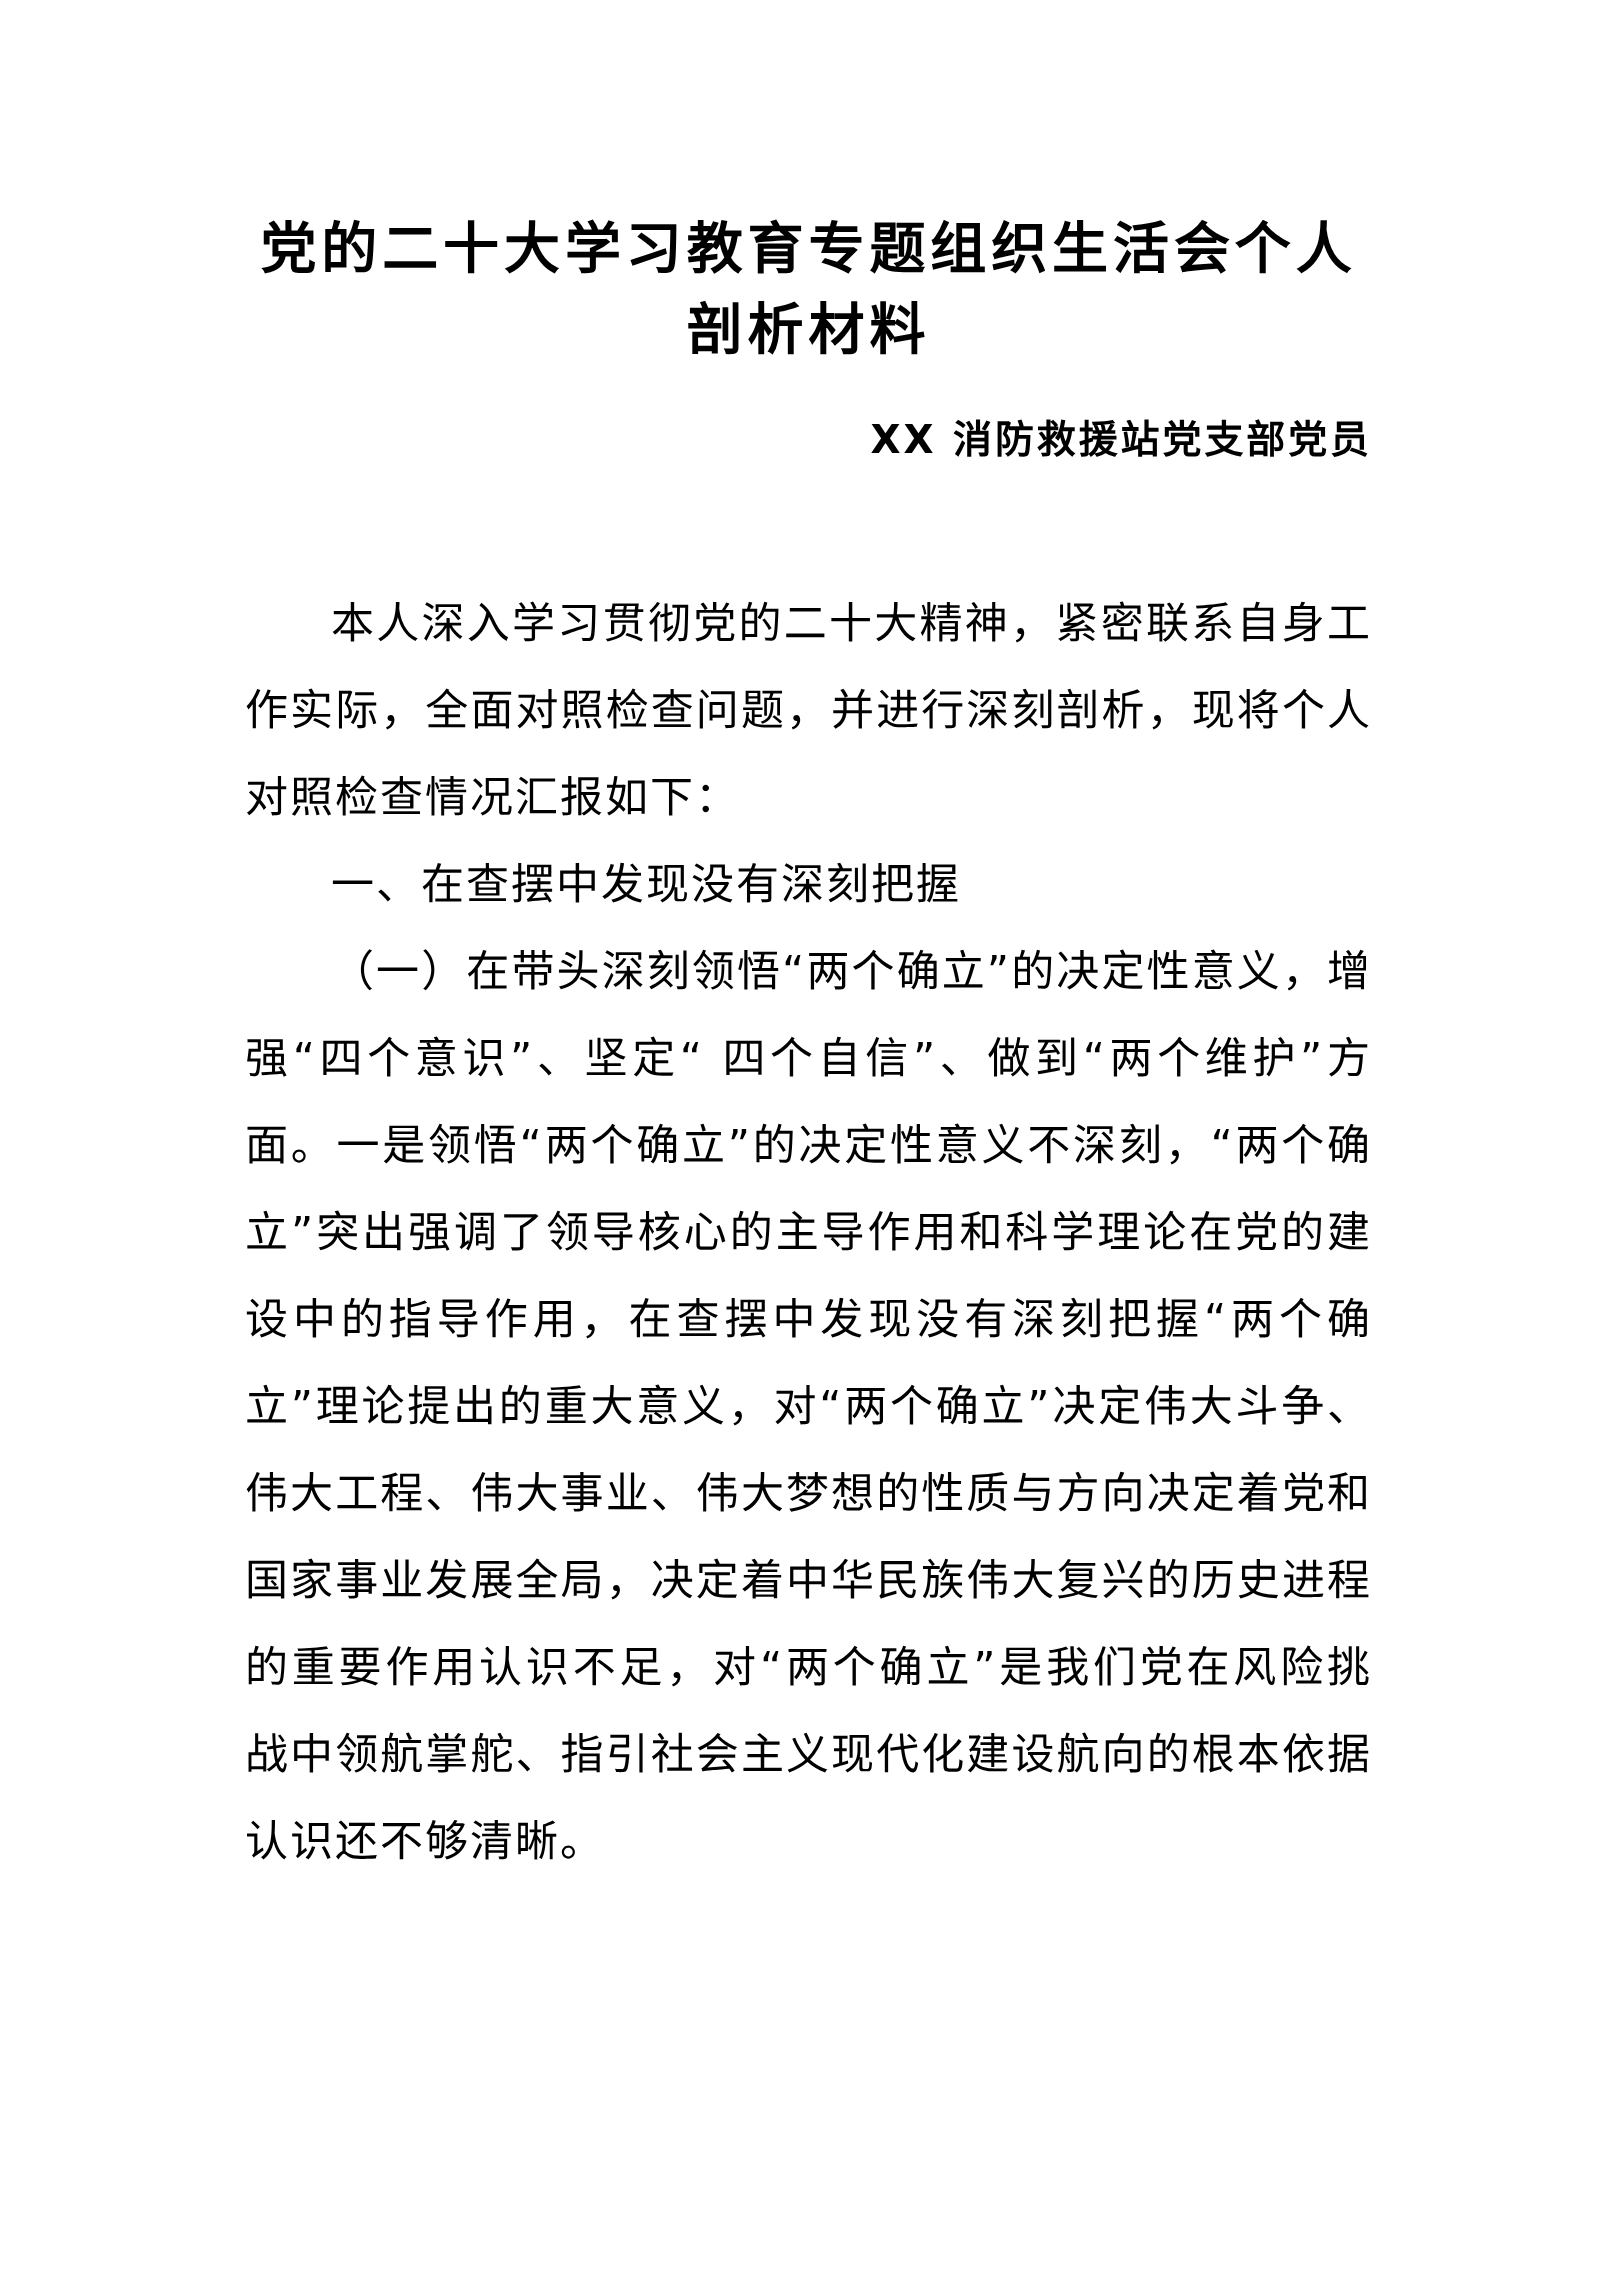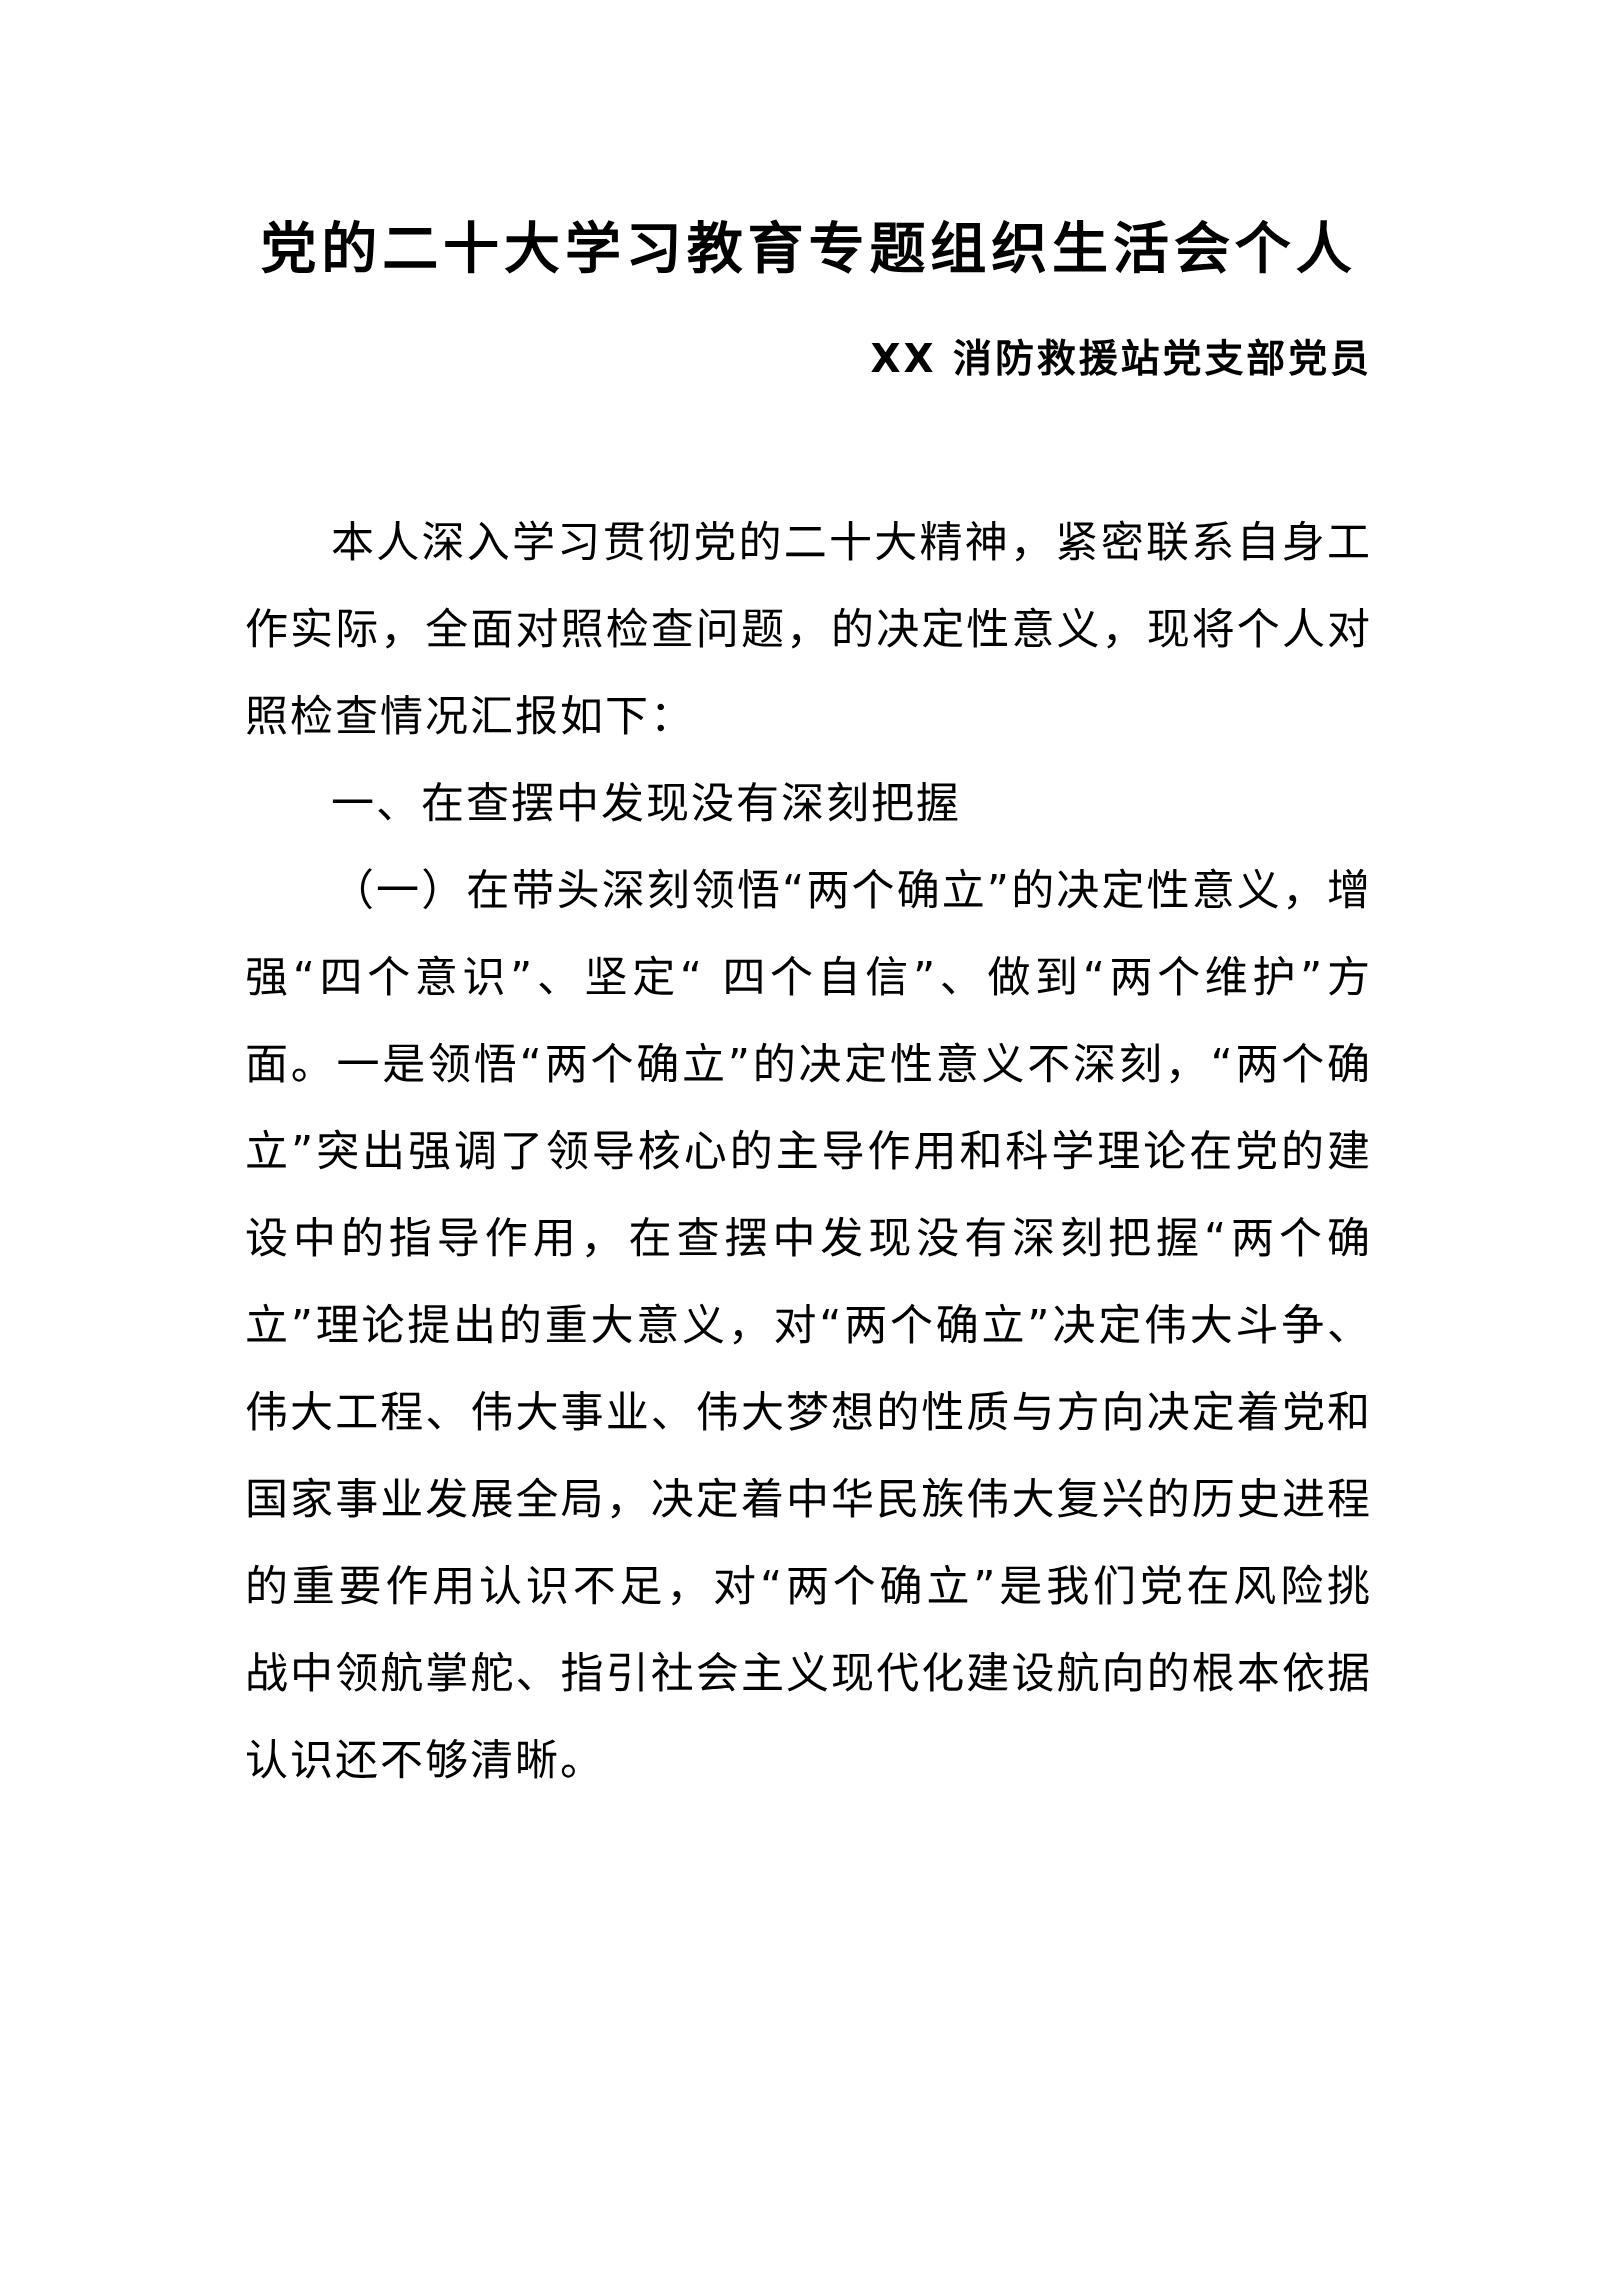--- a/index.html
+++ b/index.html
@@ -57,25 +57,26 @@
   }
 </style>
 </head>
 <body>
 
 <div class="page">
   <div class="content">
 
     <h1 class="doc-title">
       <span class="title-line">党的二十大学习教育专题组织生活会个人</span>
+      <span class="title-line">剖析材料</span>
     </h1>
 
     <h2 class="doc-subtitle">XX 消防救援站党支部党员</h2>
 
     <div class="doc-body">
-      <p>本人深入学习贯彻党的二十大精神，紧密联系自身工作实际，全面对照检查问题，的决定性意义，现将个人对照检查情况汇报如下：</p>
+      <p>本人深入学习贯彻党的二十大精神，紧密联系自身工作实际，全面对照检查问题，并进行深刻剖析，现将个人对照检查情况汇报如下：</p>
       <p>一、在查摆中发现没有深刻把握</p>
       <p>（一）在带头深刻领悟“两个确立”的决定性意义，增强“四个意识”、坚定“ 四个自信”、做到“两个维护”方面。一是领悟“两个确立”的决定性意义不深刻，“两个确立”突出强调了领导核心的主导作用和科学理论在党的建设中的指导作用，在查摆中发现没有深刻把握“两个确立”理论提出的重大意义，对“两个确立”决定伟大斗争、伟大工程、伟大事业、伟大梦想的性质与方向决定着党和国家事业发展全局，决定着中华民族伟大复兴的历史进程的重要作用认识不足，对“两个确立”是我们党在风险挑战中领航掌舵、指引社会主义现代化建设航向的根本依据认识还不够清晰。</p>
     </div>
 
   </div>
 </div>
 
 
 </body></html>

